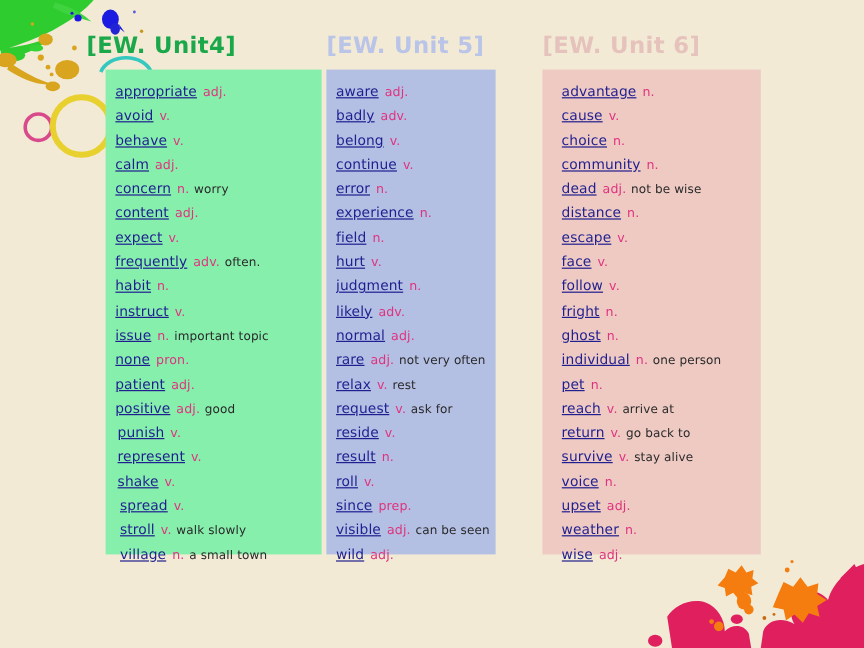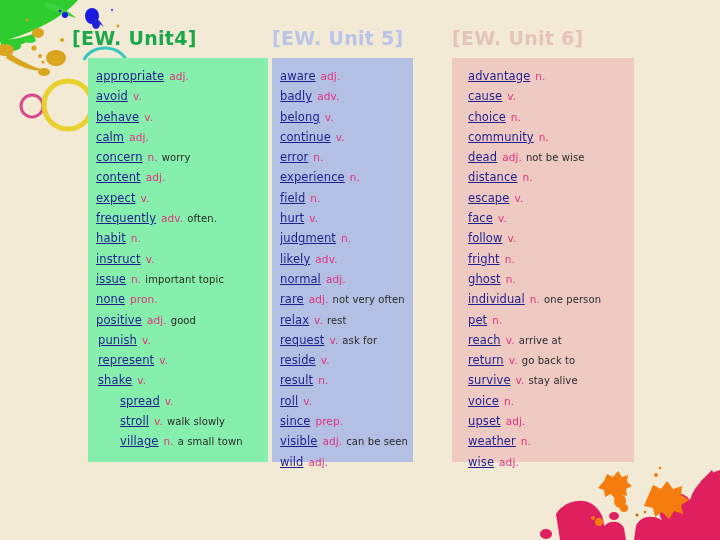--- a/index.html
+++ b/index.html
@@ -73,21 +73,21 @@
     margin-left: 5px;
     letter-spacing: 0.1px;
   }
   .def {
     color: #2a2a2a;
     font-size: 10px;
     margin-left: 4px;
     letter-spacing: 0.1px;
   }
   .pad-1 { padding-left: 2px; }
-  .pad-2 { padding-left: 4px; margin-left: 20px; }
+  .pad-2 { padding-left: 4px; }
 </style>
 </head>
 <body>
 
 <svg id="deco" viewBox="0 0 720 540" width="720" height="540">
 
   <g>
     <path d="M0,0 L78,0 C70,10 52,22 34,30 C20,36 8,40 0,42 Z" fill="#2ecc2e"></path>
     <path d="M0,40 C14,40 30,36 44,30 C34,40 18,47 2,50 Z" fill="#2ecc2e"></path>
     <path d="M46,2 C60,6 70,12 76,18 C62,14 50,10 44,6 Z" fill="#3fd43f"></path>
@@ -159,20 +159,21 @@
     <div class="entry"><span class="word">behave</span><span class="pos">v.</span></div>
     <div class="entry"><span class="word">calm</span><span class="pos">adj.</span></div>
     <div class="entry"><span class="word">concern</span><span class="pos">n.</span><span class="def">worry</span></div>
     <div class="entry"><span class="word">content</span><span class="pos">adj.</span></div>
     <div class="entry"><span class="word">expect</span><span class="pos">v.</span></div>
     <div class="entry"><span class="word">frequently</span><span class="pos">adv.</span><span class="def">often.</span></div>
     <div class="entry"><span class="word">habit</span><span class="pos">n.</span></div>
     <div class="entry"><span class="word">instruct</span><span class="pos">v.</span></div>
     <div class="entry"><span class="word">issue</span><span class="pos">n.</span><span class="def">important topic</span></div>
     <div class="entry"><span class="word">none</span><span class="pos">pron.</span></div>
+    <div class="entry"><span class="word">patient</span><span class="pos">adj.</span></div>
     <div class="entry"><span class="word">positive</span><span class="pos">adj.</span><span class="def">good</span></div>
     <div class="entry pad-1"><span class="word">punish</span><span class="pos">v.</span></div>
     <div class="entry pad-1"><span class="word">represent</span><span class="pos">v.</span></div>
     <div class="entry pad-1"><span class="word">shake</span><span class="pos">v.</span></div>
     <div class="entry pad-2"><span class="word">spread</span><span class="pos">v.</span></div>
     <div class="entry pad-2"><span class="word">stroll</span><span class="pos">v.</span><span class="def">walk slowly</span></div>
     <div class="entry pad-2"><span class="word">village</span><span class="pos">n.</span><span class="def">a small town</span></div>
   </div>
 <div class="panel panel-2" id="panel-1" style="background: rgb(179, 191, 227);">
     <div class="entry"><span class="word">aware</span><span class="pos">adj.</span></div>

